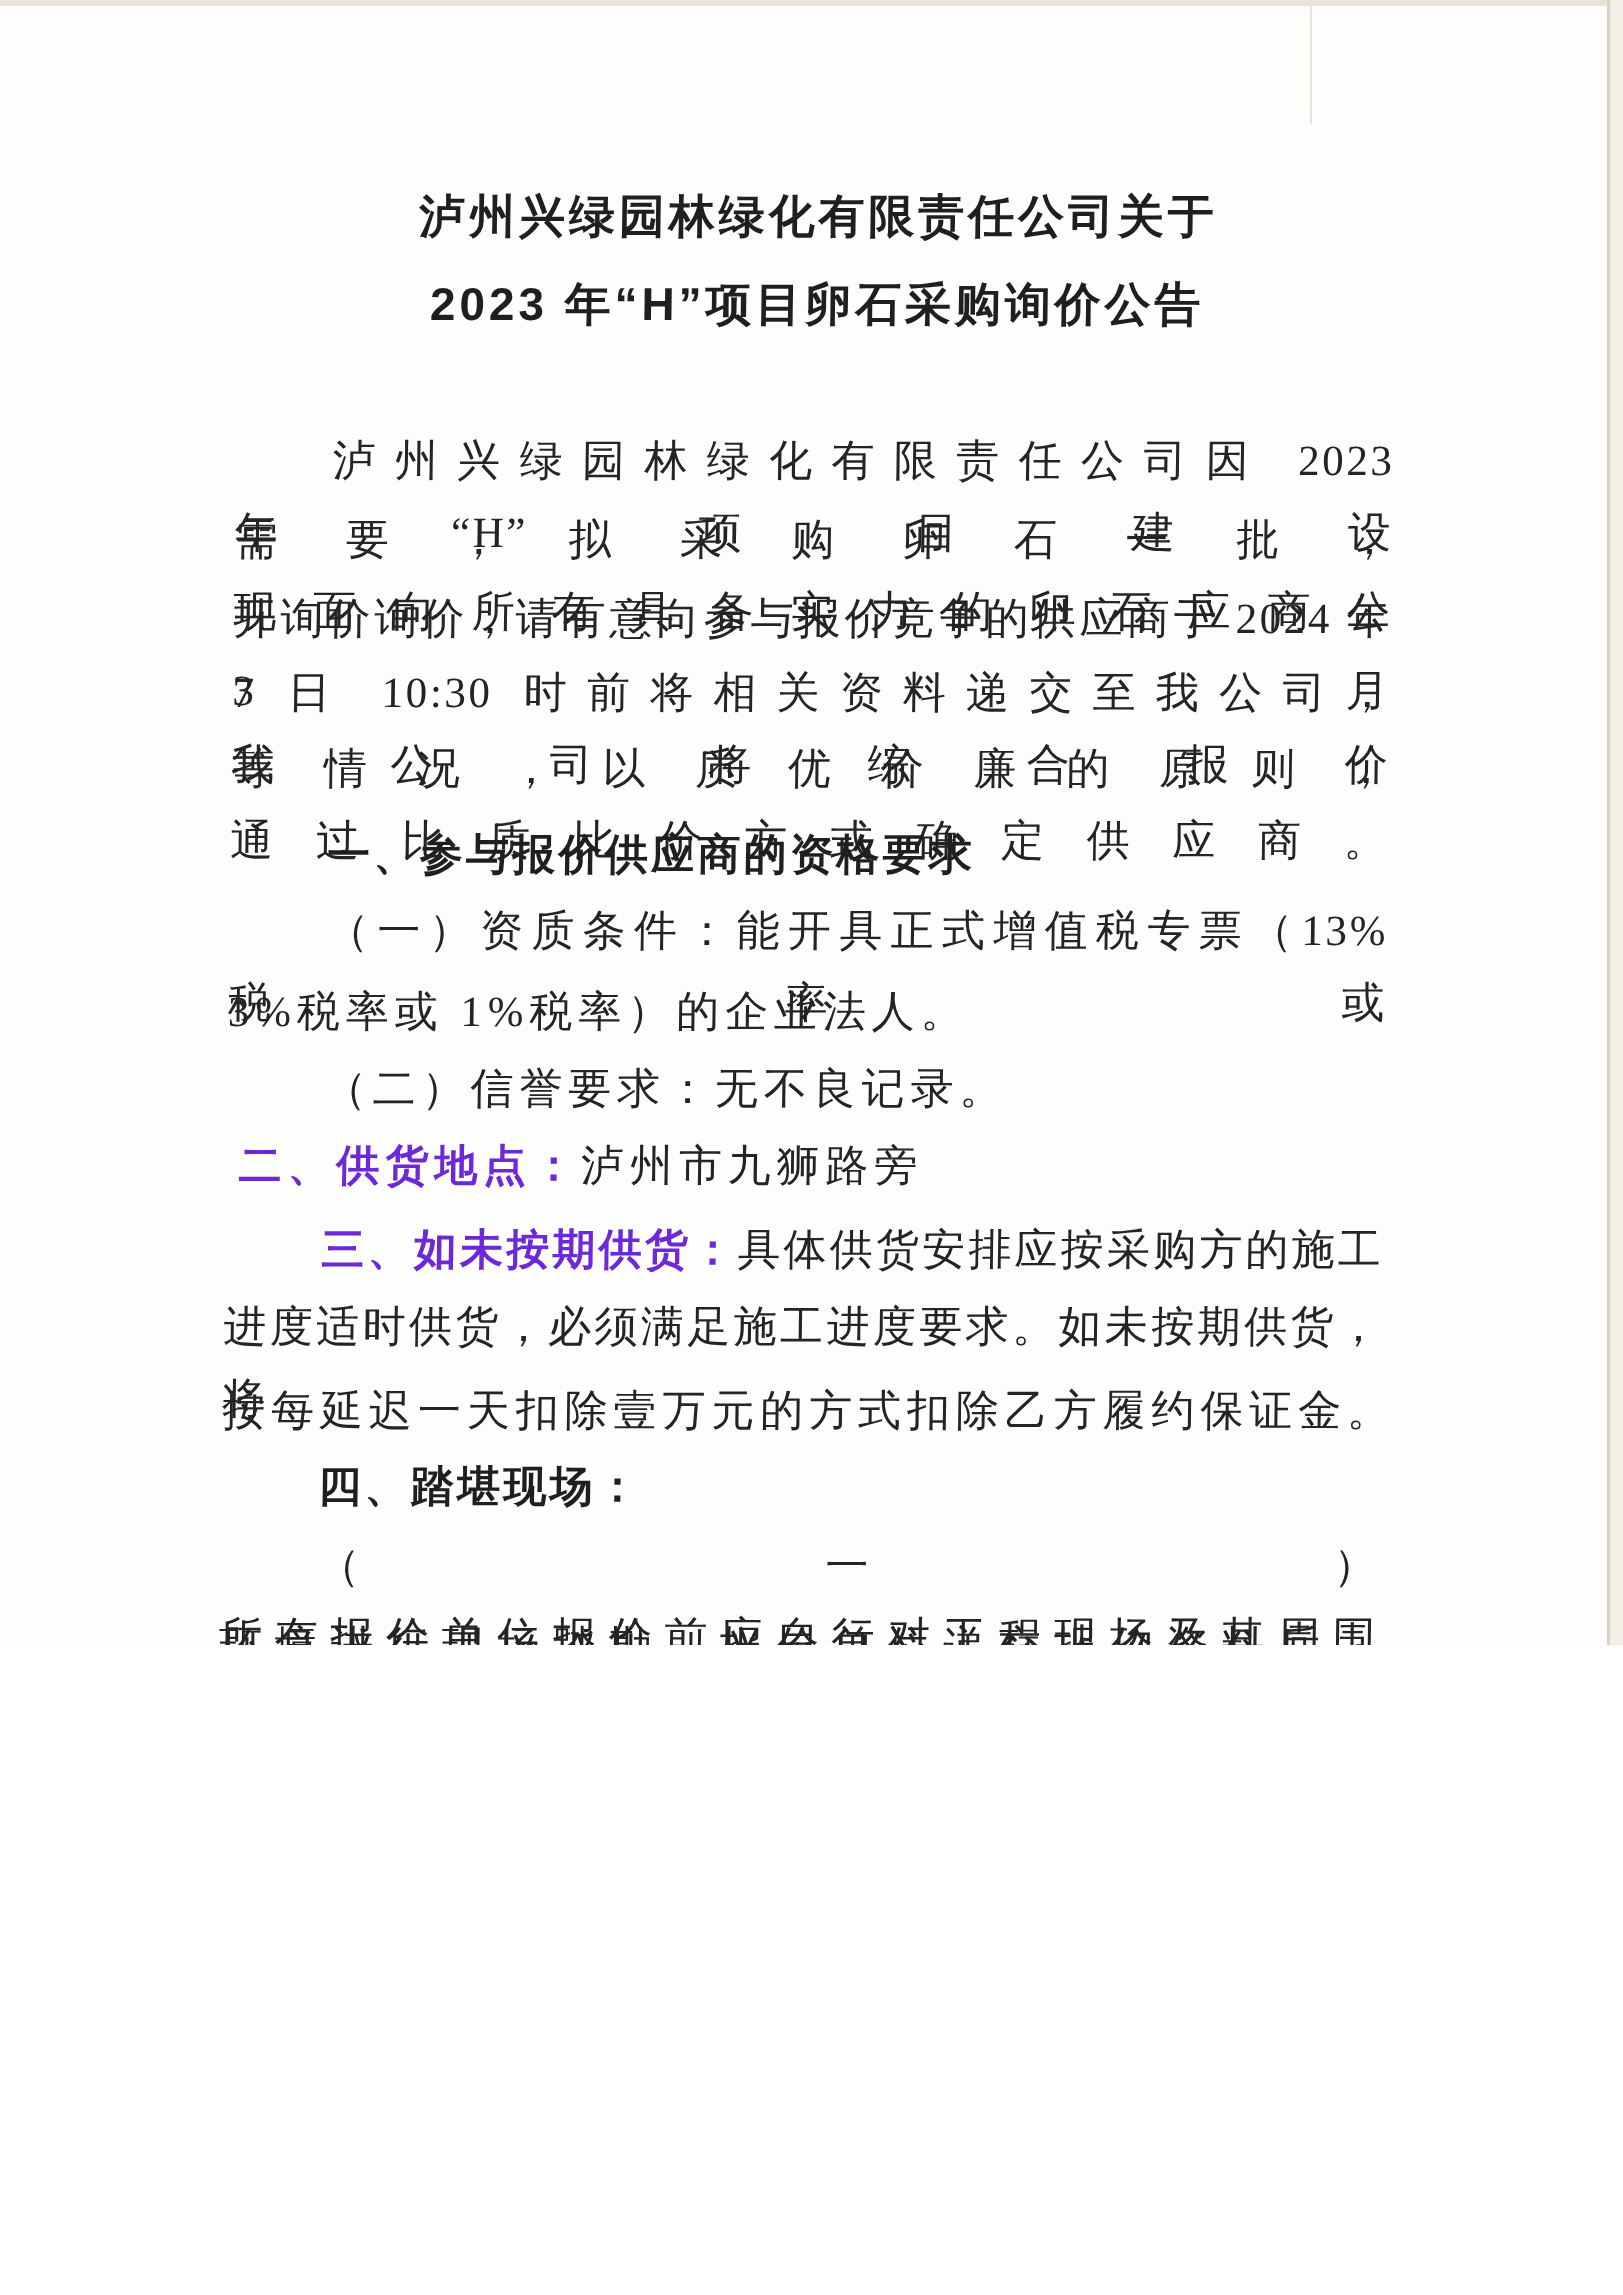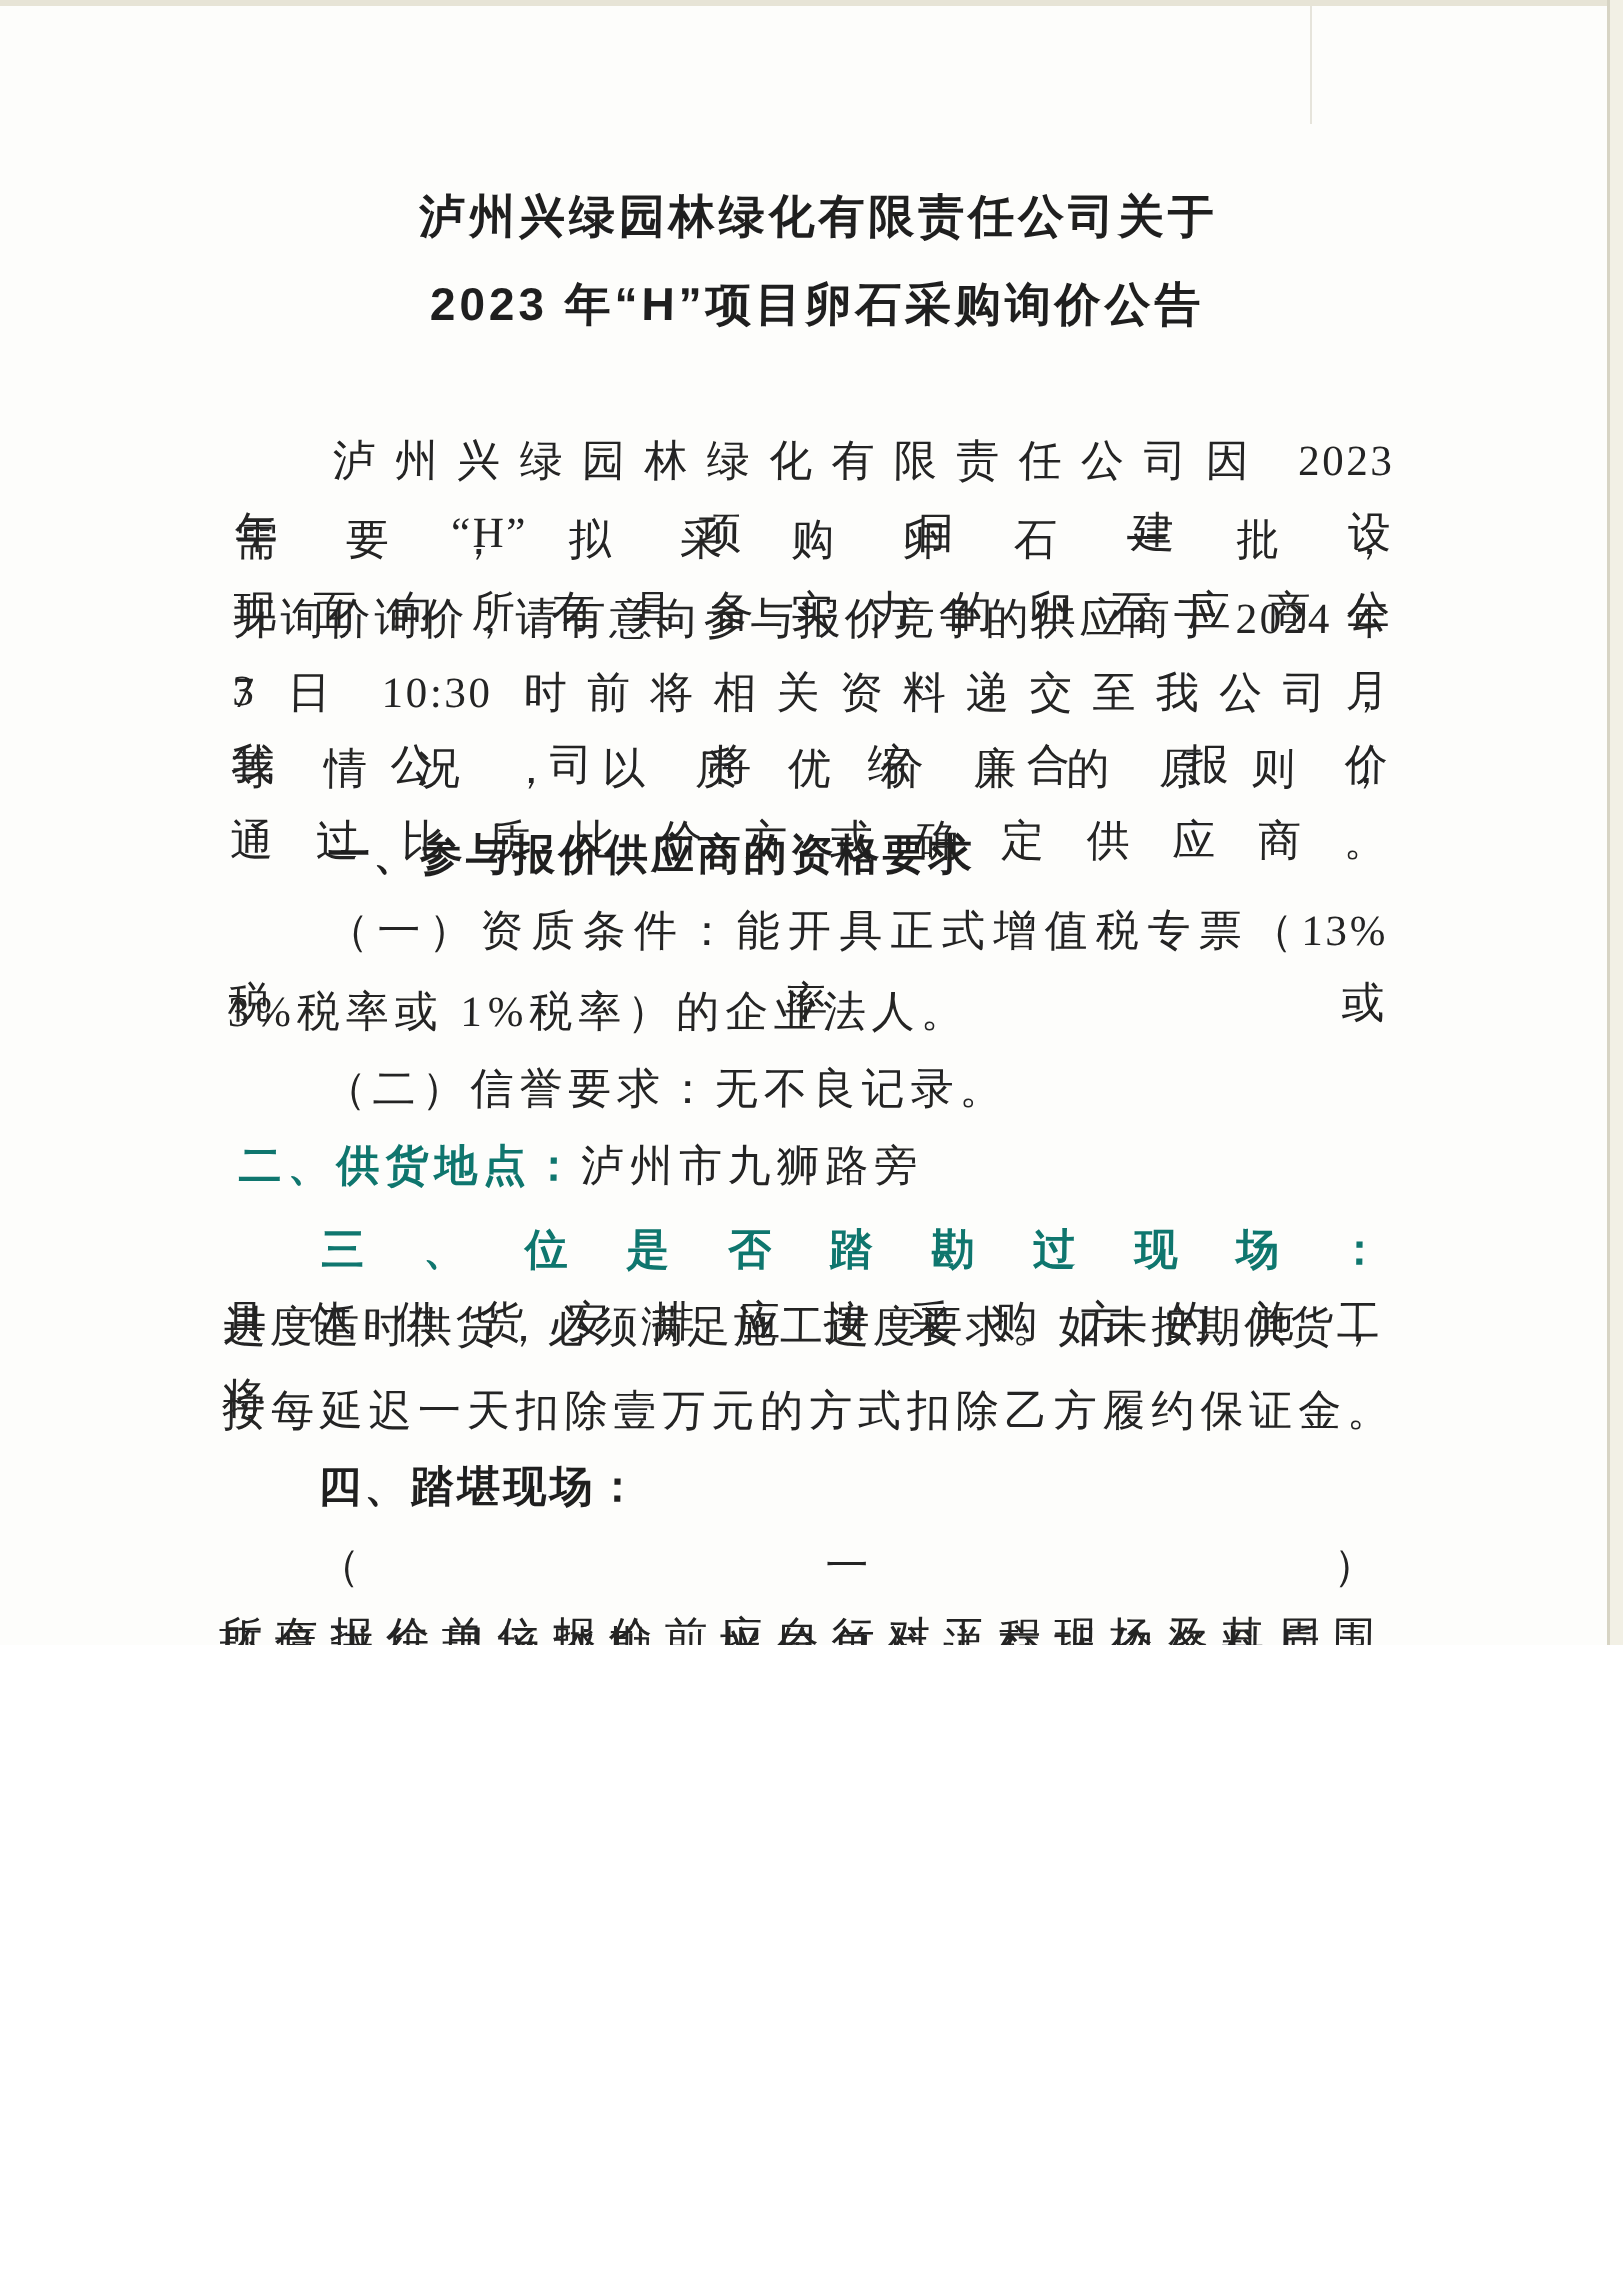--- a/index.html
+++ b/index.html
@@ -67,21 +67,21 @@
     font-family: "Liberation Sans", "DejaVu Sans", sans-serif;
     font-weight: 700;
     font-size: 43px;
     letter-spacing: 3.3px;
     color: #1f1f1f;
   }
 
   .bold-lead {
     font-family: "Liberation Sans", "DejaVu Sans", sans-serif;
     font-weight: 700;
-    color: #0f766e;
+    color: #6d28d9;
   }
 
   .indent2 { text-indent: 97px; }
   .indent-s { text-indent: 13px; }
 
   .page-number {
     position: absolute;
     left: 226px;
     width: 1159px;
     top: 2075px;
@@ -118,21 +118,21 @@
 
     <div class="tline body-serif j indent2" style="top:895px">（一）资质条件：能开具正式增值税专票（13%税率或</div>
     <div class="tline body-serif l" style="top:976px">3%税率或 1%税率）的企业法人。</div>
     <div class="tline body-serif l indent2" style="top:1053px">（二）信誉要求：无不良记录。</div>
 
     <div class="tline body-serif l indent-s" style="top:1129px">
       <span class="bold-lead">二、供货地点：</span><span>泸州市九狮路旁</span>
     </div>
 
     <div class="tline body-serif j indent2" style="top:1213px">
-      <span class="bold-lead">三、位是否踏勘过现场：</span><span>具体供货安排应按采购方的施工</span>
+      <span class="bold-lead">三、如未按期供货：</span><span>具体供货安排应按采购方的施工</span>
     </div>
 
     <div class="tline body-serif j" style="top:1291px">进度适时供货，必须满足施工进度要求。如未按期供货，将</div>
     <div class="tline body-serif l" style="top:1375px">按每延迟一天扣除壹万元的方式扣除乙方履约保证金。</div>
 
     <div class="tline heading indent2" style="top:1450px">四、踏堪现场：</div>
 
     <div class="tline body-serif j indent2" style="top:1530px">（一）所有报价单位报价前应自行对工程现场及其周围</div>
     <div class="tline body-serif j" style="top:1611px">环境进行现场踏勘，报价单位递交报价资料后，无论报价单</div>
     <div class="tline body-serif j" style="top:1689px">位是否踏勘过现场，则被视为在递交报价资料之前已经踏勘</div>

